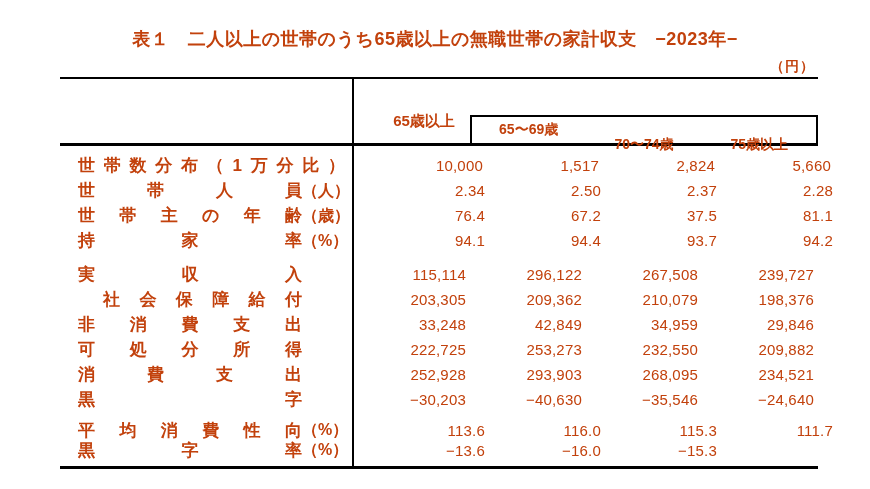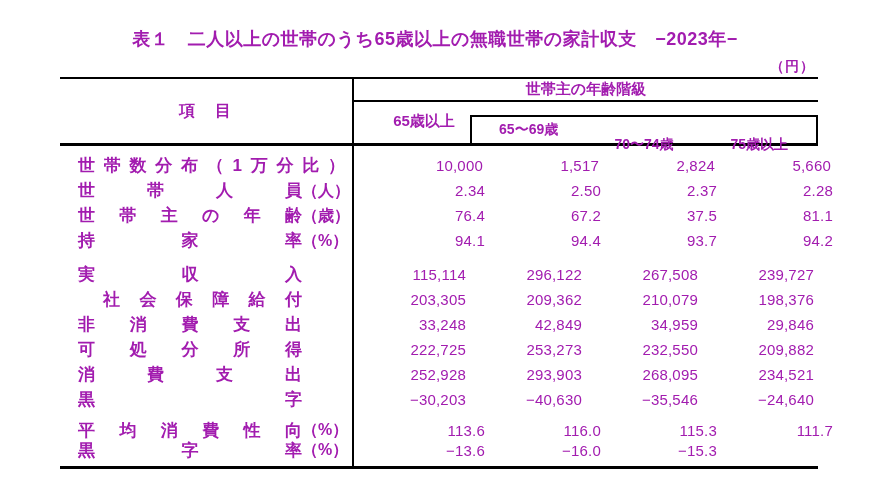--- a/index.html
+++ b/index.html
@@ -1,18 +1,18 @@
 <!DOCTYPE html>
 <html><head>
 <meta charset="utf-8">
 <style>
   html,body { margin:0; padding:0; background:#e8e8e8; }
   .page {
     position:relative; width:870px; height:489px; background:#ffffff;
-    font-family:"Liberation Sans","DejaVu Sans",sans-serif; color:#a21caf;
+    font-family:"Liberation Sans","DejaVu Sans",sans-serif; color:#c2410c;
     overflow:hidden; margin:0 auto;
   }
   .title {
     position:absolute; top:27px; left:0; width:100%;
     text-align:center; font-size:18px; font-weight:bold; letter-spacing:0.5px;
     white-space:pre;
   }
   .unit-note {
     position:absolute; top:58px; right:55px;
     font-size:14px; font-weight:bold; letter-spacing:1px;
@@ -82,22 +82,20 @@
 <body>
 
 <div class="page">
   <div class="title">表１　二人以上の世帯のうち65歳以上の無職世帯の家計収支　−2023年−</div>
   <div class="unit-note">（円）</div>
 
   <div class="table">
     <div class="vline"></div>
 
     <div class="thead">
-      <div class="item-cell">項　目</div>
-      <div class="group-cell">世帯主の年齢階級</div>
       <div class="total-cell">65歳以上</div>
       <div class="sub-box">
         <div class="sub-cell">65〜69歳</div>
         <div class="sub-cell">70〜74歳</div>
         <div class="sub-cell">75歳以上</div>
       </div>
     </div>
 
     <div class="tbody">
         <div class="group g1">

